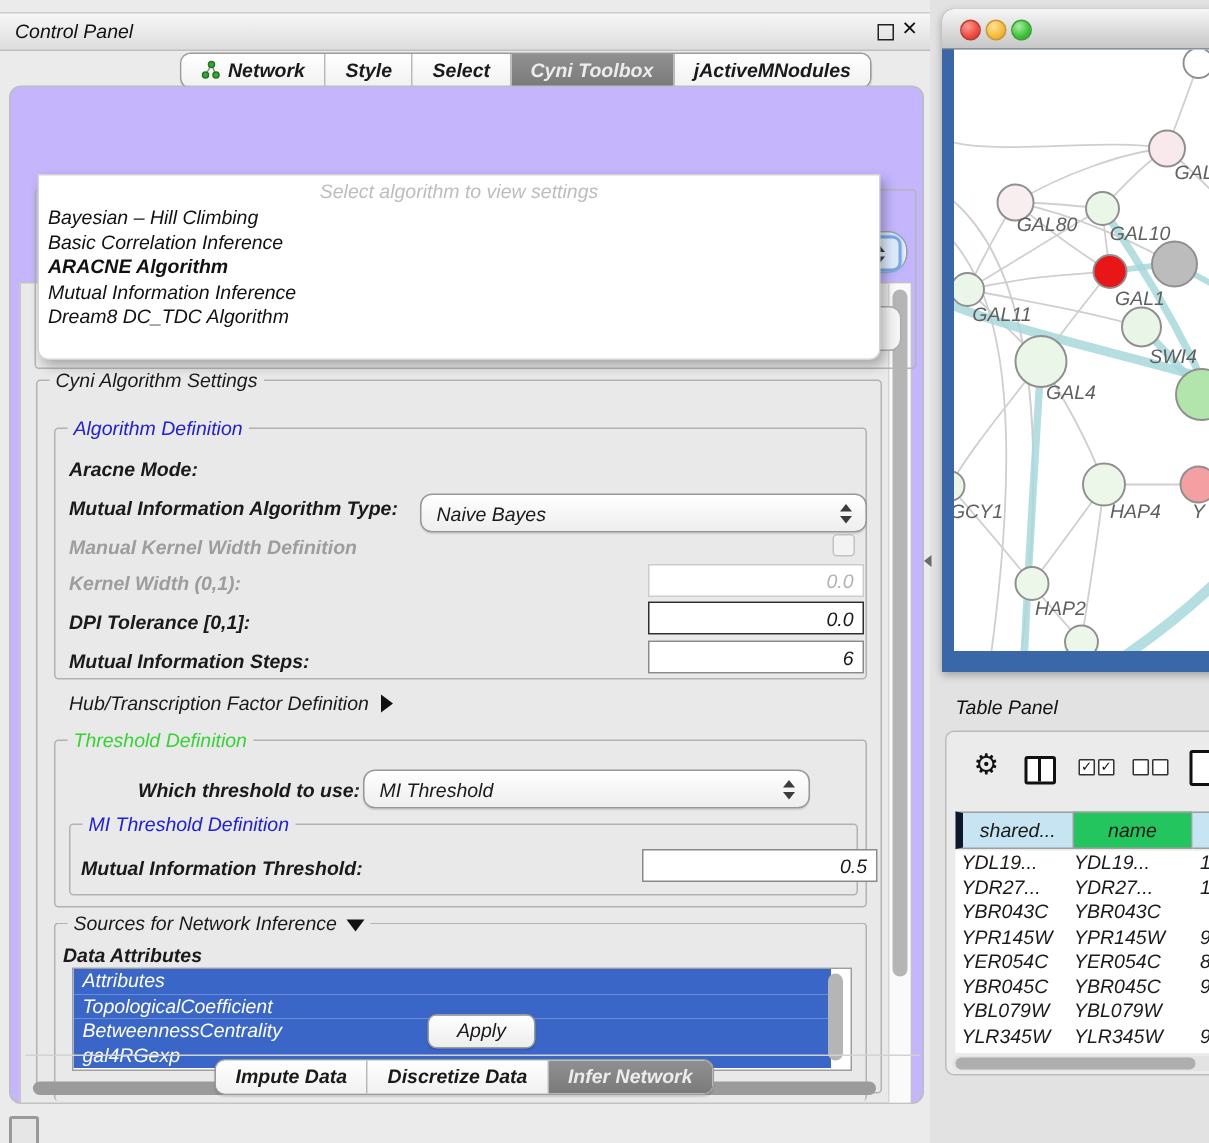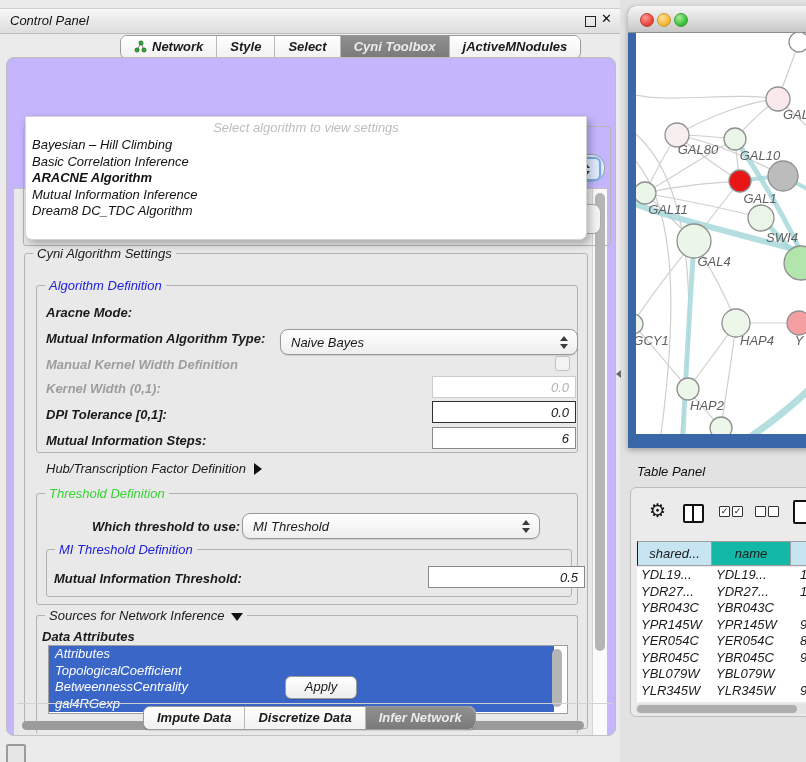--- a/index.html
+++ b/index.html
@@ -67,23 +67,23 @@
   #tp-title{position:absolute;left:637px;top:464px;font-size:13px;color:#111;}
   #tp-container{position:absolute;left:630px;top:487px;width:200px;height:228px;background:#ebebeb;border:1px solid #bcbcbc;border-radius:6px;overflow:hidden;}
   #tp-toolbar{position:absolute;left:0;top:0;width:200px;height:48px;}
   #gear-icon{position:absolute;left:18px;top:13px;font-size:19px;color:#111;line-height:19px;}
   #cols-icon{position:absolute;left:52px;top:16px;width:17px;height:15px;border:2px solid #111;border-radius:2px;background:#fff;}
   #cols-icon:after{content:"";position:absolute;left:7px;top:0;width:2px;height:15px;background:#111;}
   .cb{position:absolute;width:9px;height:9px;border:1.5px solid #333;border-radius:1px;background:#fff;font-size:9px;line-height:9px;text-align:center;color:#111;font-weight:bold;}
   #page-icon{position:absolute;left:162px;top:12px;width:16px;height:20px;border:2px solid #111;border-radius:2px;background:#fff;}
   #tbl-header{position:absolute;left:6px;top:53px;height:25px;display:flex;}
   .hcell{height:23px;border:1px solid #9f9f9f;border-left:none;font-size:13px;display:flex;align-items:center;justify-content:center;}
-  .hcell:first-child{border-left:1px solid #0f172a;}
+  .hcell:first-child{border-left:5px solid #0f172a;}
   .hcell.blue{background:#c6e4f2;}
-  .hcell.gray{background:#14b8a6;}
+  .hcell.gray{background:#22c55e;}
   #tbl-rows{position:absolute;left:6px;top:79px;width:194px;height:135px;overflow:hidden;background:#fff;}
   .trow{height:16.5px;line-height:16.5px;font-size:13px;white-space:nowrap;position:relative;}
   .trow .c1{position:absolute;left:4px;}
   .trow .c2{position:absolute;left:79px;}
   .trow .c3{position:absolute;left:163px;}
   #tbl-hscroll{position:absolute;left:4px;top:216px;width:192px;height:10px;background:#e3e3e3;border-radius:5px;}
   #tbl-hthumb{position:absolute;left:2px;top:1px;width:160px;height:8px;background:#aeaeae;border-radius:4px;}
   
   #mini-icon{position:absolute;left:6px;top:744px;width:16px;height:18px;border:2px solid #9a9a9a;background:#e6e6e6;border-radius:2px;}
   .net-label{font-size:13px;fill:#5f5f5f;}

